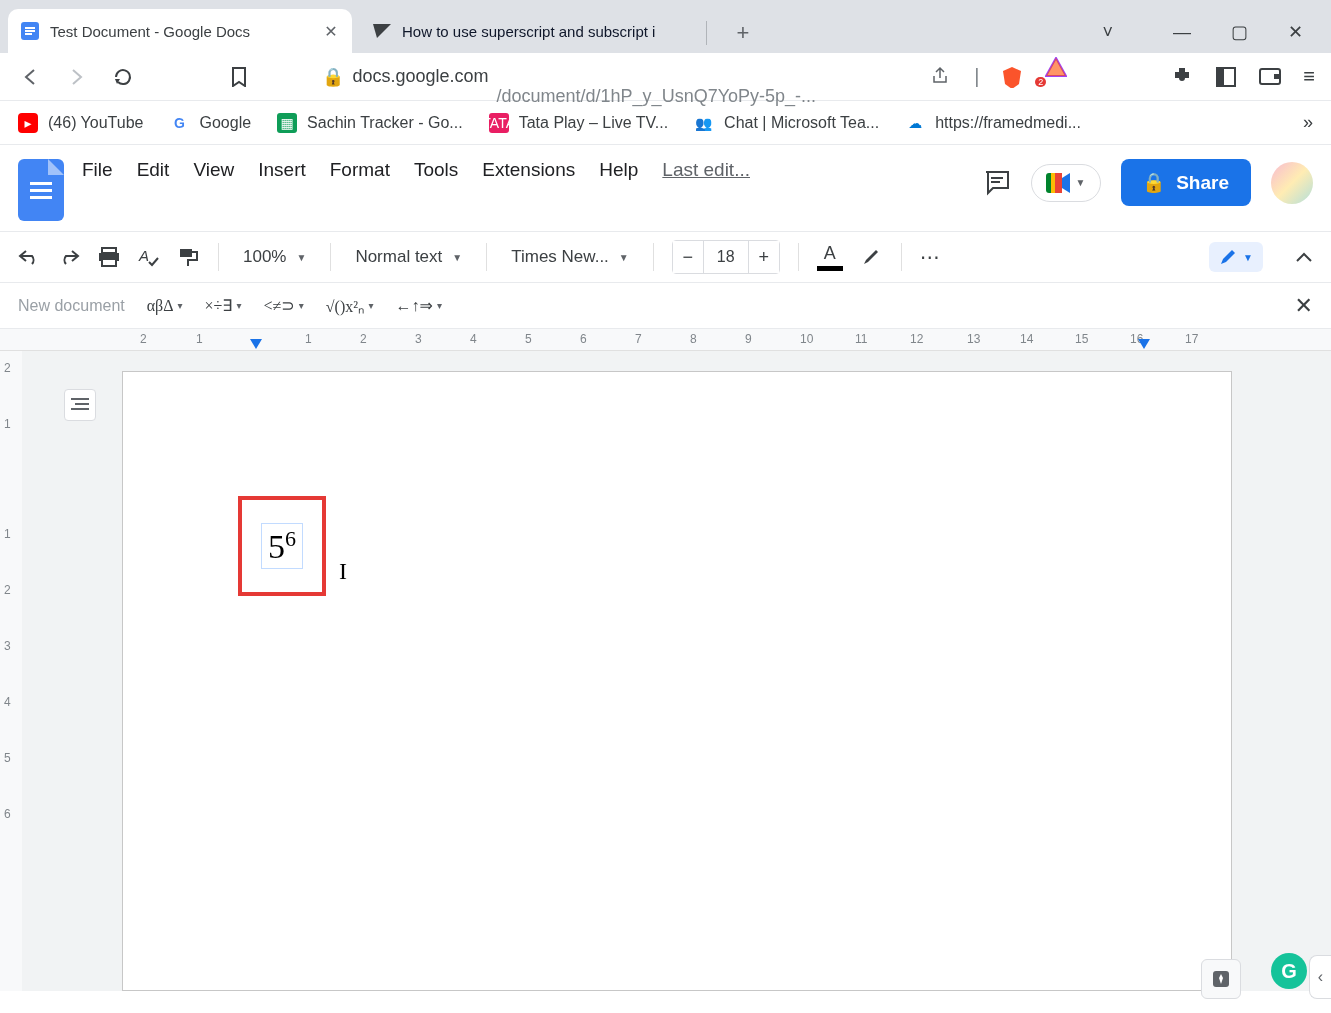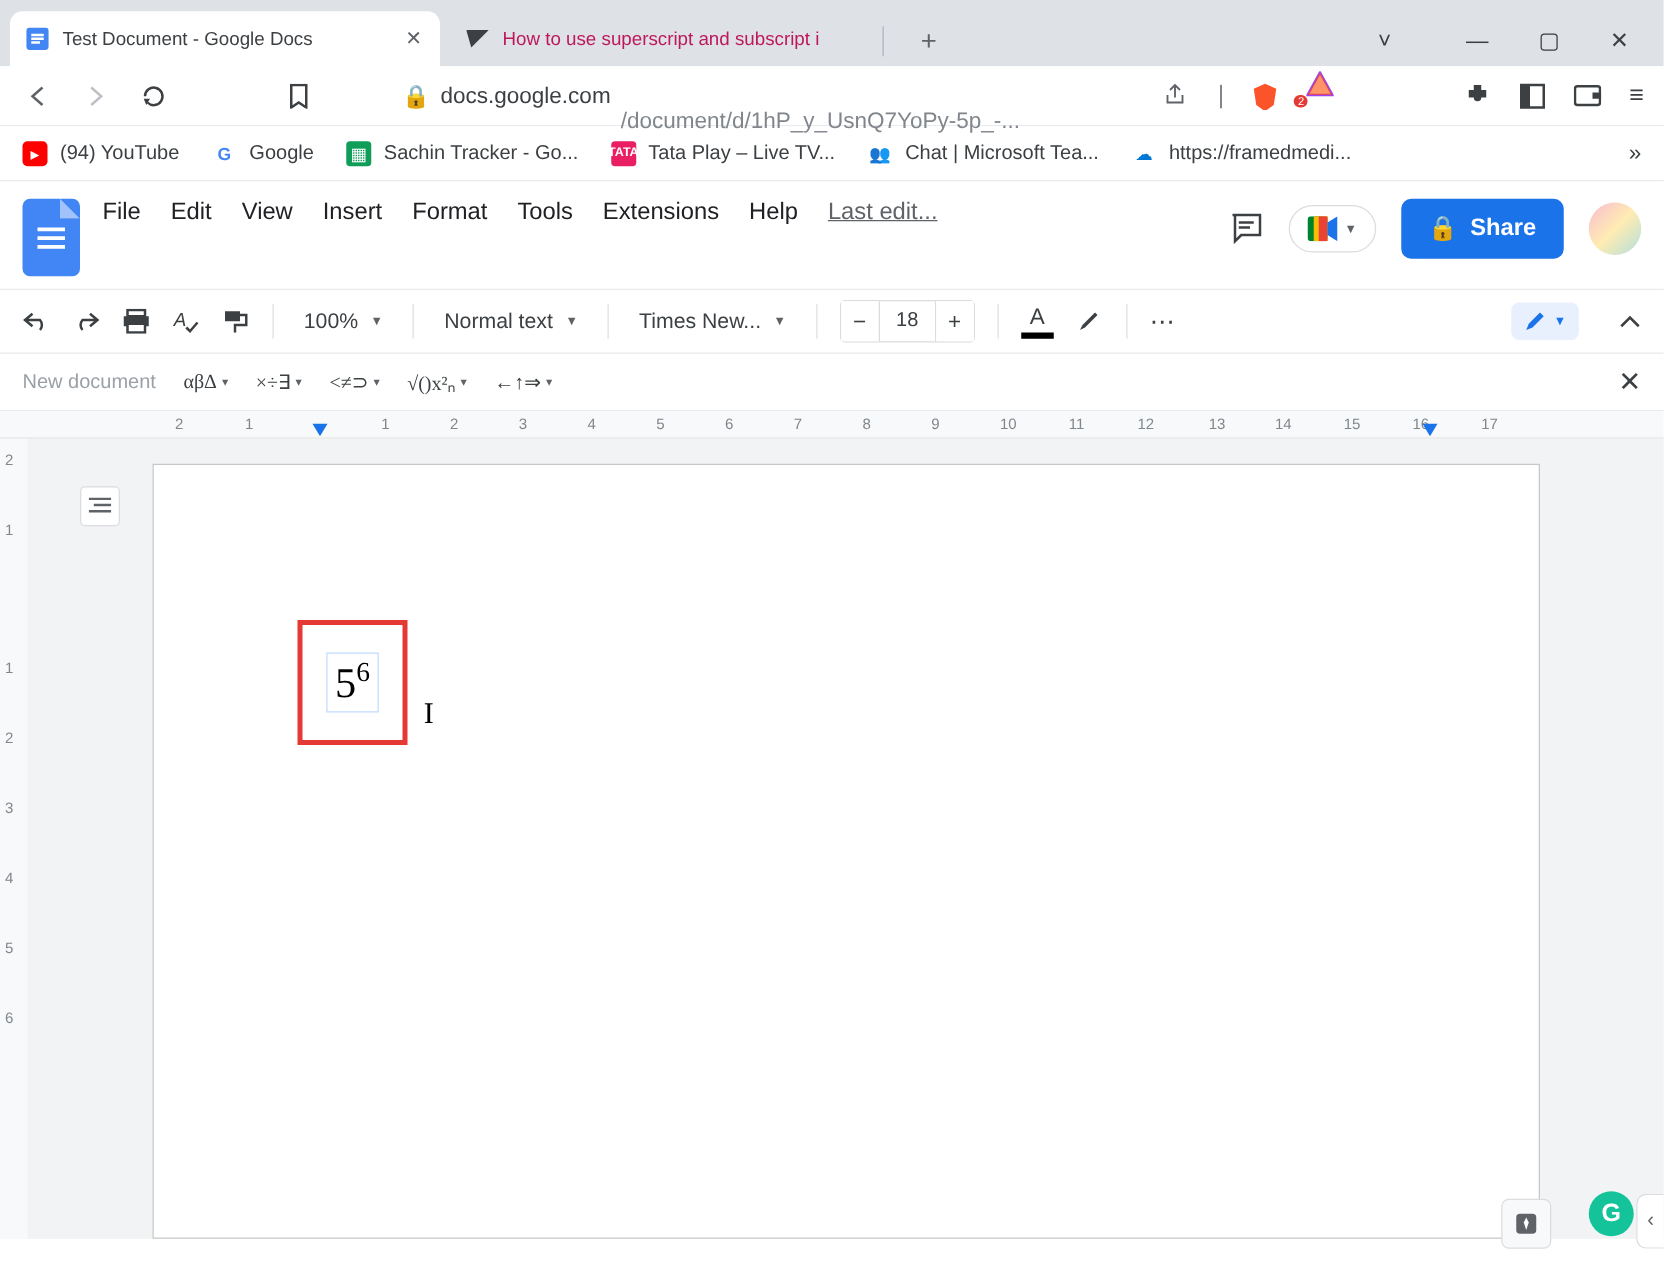--- a/index.html
+++ b/index.html
@@ -1,21 +1,21 @@
 <!DOCTYPE html>
 <html><head>
 <meta charset="utf-8">
 <style>
   * { box-sizing: border-box; margin: 0; padding: 0; }
   body { font-family: Arial, sans-serif; background: #fff; width:1331px; height:1013px; overflow:hidden; position:relative;}
   
   
   .browser-top { height:53px; background:#dee1e6; display:flex; align-items:flex-end; }
   .tab { height:44px; background:#fff; border-radius:10px 10px 0 0; display:flex; align-items:center; padding:0 12px; font-size:15px; color:#3c4043; margin-left:8px; max-width:344px; width:344px; position:relative;}
-  .tab.inactive { background:transparent; color:#be185d; width:340px; }
+  .tab.inactive { background:transparent; color:#0f172a; width:340px; }
   .tab .favicon { width:20px; height:20px; margin-right:10px; flex-shrink:0; display:flex; align-items:center; justify-content:center;}
   .tab .title { white-space:nowrap; overflow:hidden; text-overflow:ellipsis; flex:1;}
   .tab .close { margin-left:8px; font-size:16px; color:#5f6368; width:18px; text-align:center;}
   .newtab { width:32px; height:32px; display:flex; align-items:center; justify-content:center; font-size:22px; color:#5f6368; margin-left:14px; margin-bottom:4px;}
   .sep{width:1px;height:24px;background:#b0b4b9;margin:0 6px 8px 6px;}
   .win-controls { margin-left:auto; display:flex; gap:40px; padding-right:28px; padding-bottom:10px; align-items:center;}
   .win-controls span{ color:#3c4043; font-size:18px;}
   .chev{margin-right:20px;}
   
   .addr-bar { height:48px; background:#fff; display:flex; align-items:center; padding:0 18px; gap:20px; border-bottom:1px solid #e8eaed;}
@@ -189,32 +189,32 @@
           <rect x="15" y="8" width="7" height="5" fill="#3c4043"></rect>
         </svg>
       </span>
     <span style="font-size:20px;color:#3c4043;letter-spacing:-2px;writing-mode:horizontal-tb">≡</span>
   </div>
 </div>
 
 <div class="bookmarks">
   <div class="bm">
       <span class="bicon" style="background:#ff0000;color:#fff;border-radius:4px">▸</span>
-      <span>(94) YouTube</span>
+      <span>(46) YouTube</span>
     </div>
   <div class="bm">
       <span class="bicon" style="font-weight:bold;color:#4285f4">G</span>
       <span>Google</span>
     </div>
   <div class="bm">
       <span class="bicon" style="background:#0f9d58;color:#fff;border-radius:3px">▦</span>
       <span>Sachin Tracker - Go...</span>
     </div>
   <div class="bm">
-      <span class="bicon" style="background:#e91e63;color:#fff;font-size:10px;border-radius:3px;font-weight:bold">TATA</span>
+      <span class="bicon" style="background:#e91e63;color:#fff;font-size:14px;border-radius:3px;font-weight:normal">TATA</span>
       <span>Tata Play – Live TV...</span>
     </div>
   <div class="bm">
       <span class="bicon" style="color:#6264a7">👥</span>
       <span>Chat | Microsoft Tea...</span>
     </div>
   <div class="bm">
       <span class="bicon" style="color:#0078d4">☁</span>
       <span>https://framedmedi...</span>
     </div>

